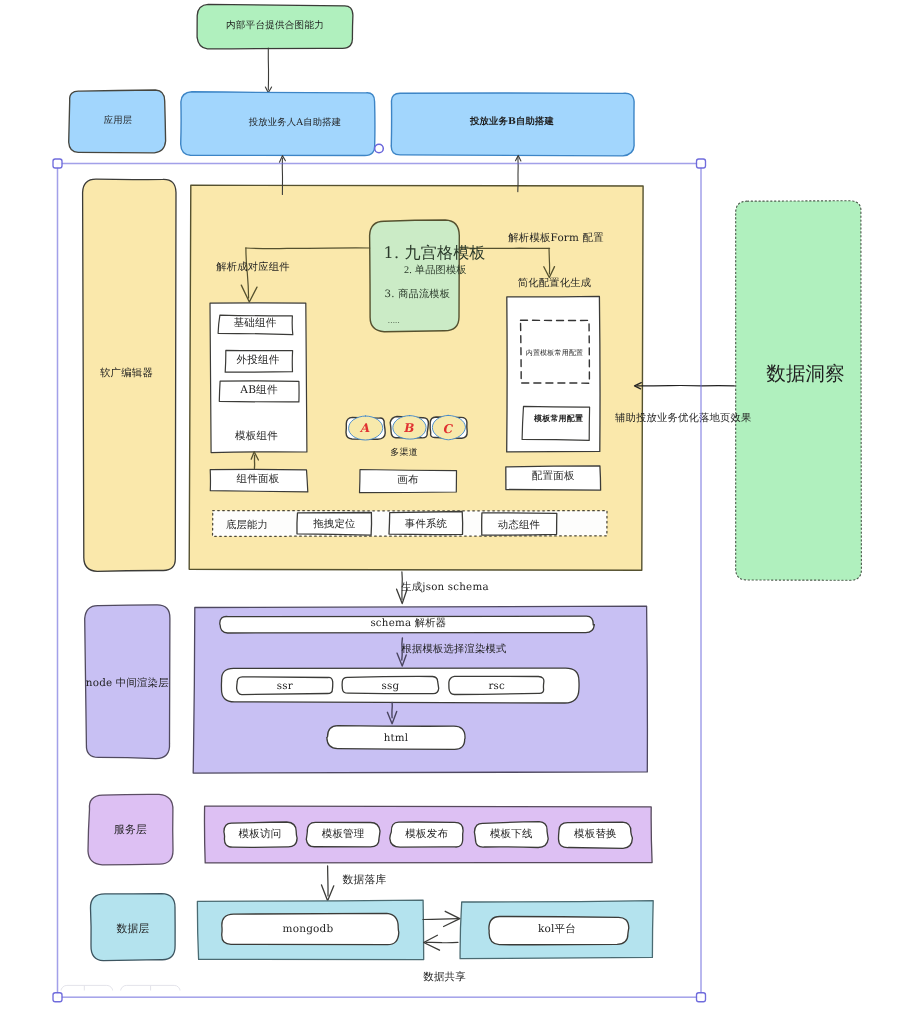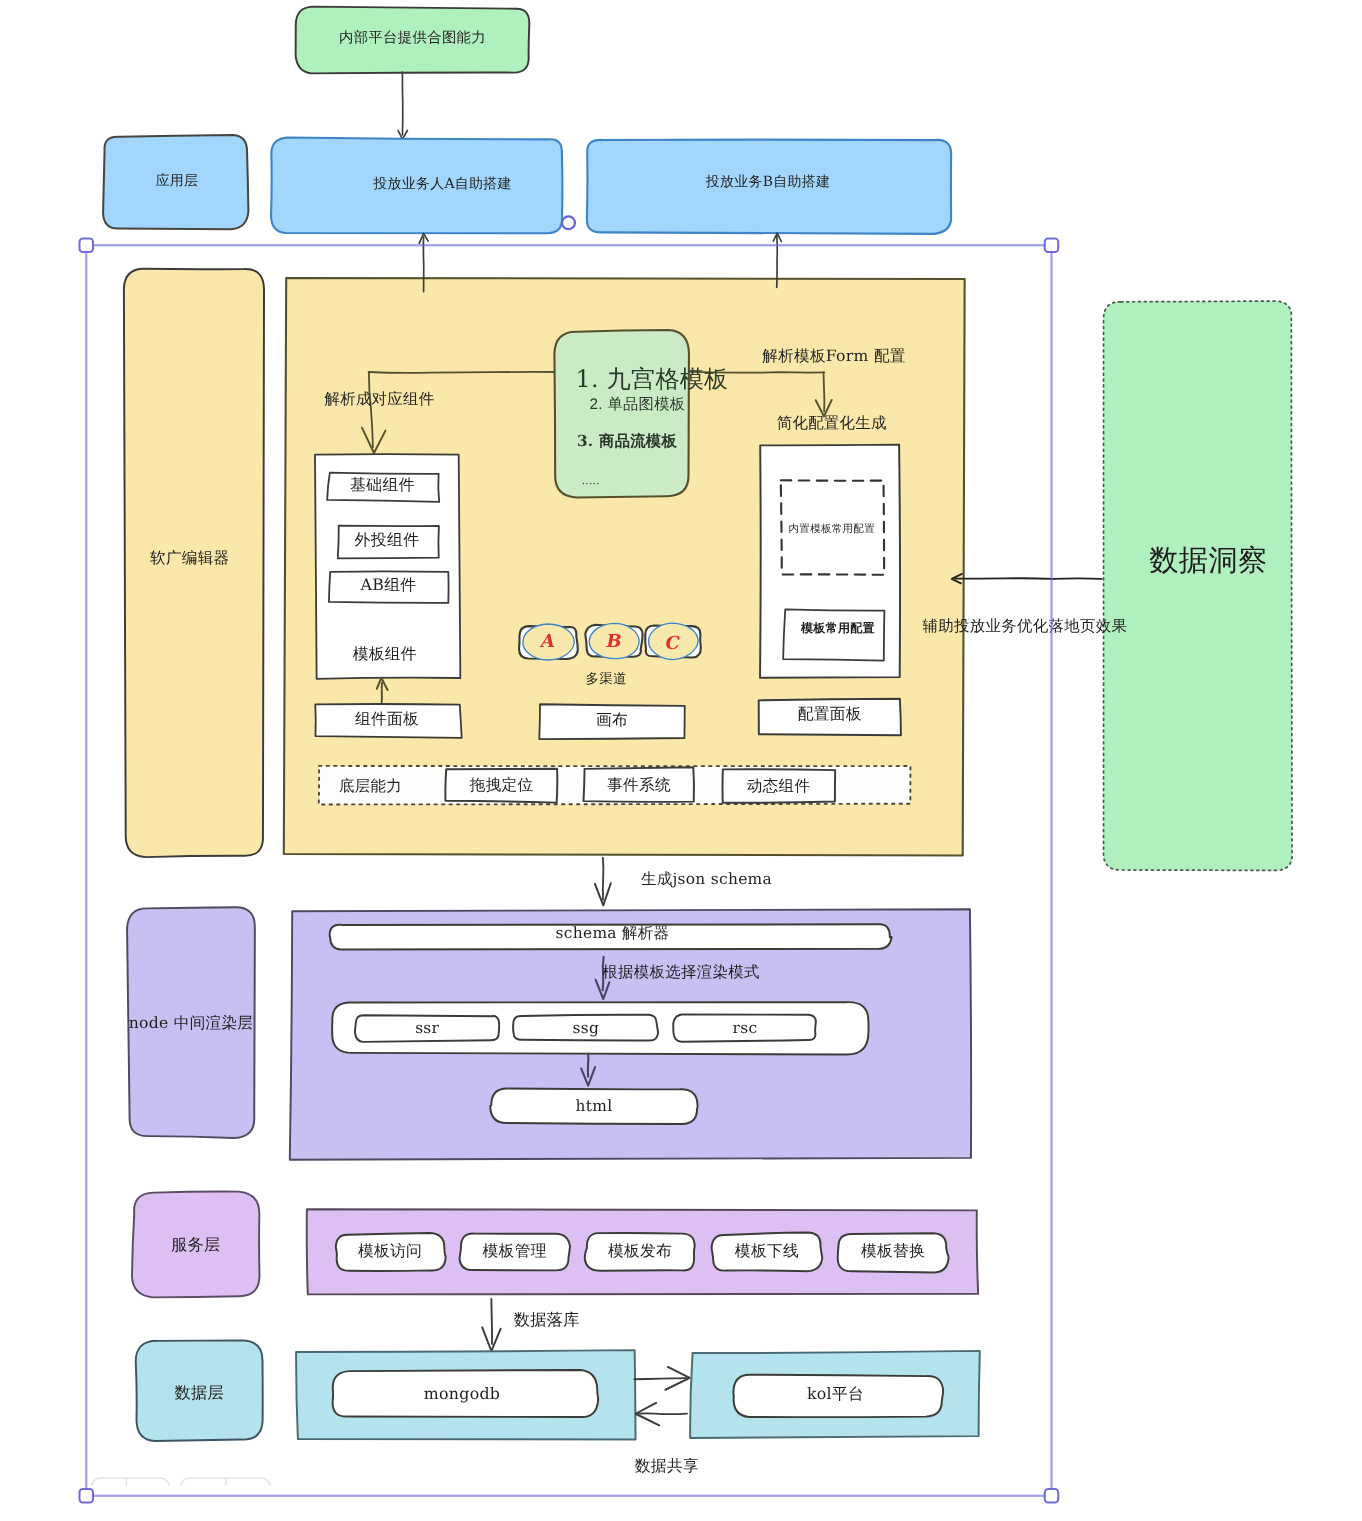--- a/index.html
+++ b/index.html
@@ -92,28 +92,28 @@
     <path d="M499.7 916.5Q558.2 916.6 617.6 917.4Q628.5 916.9 628.8 927.9Q628.3 930.7 627.9 933.8Q628.0 944.0 617.1 944.4Q557.7 944.9 499.2 944.7Q488.8 943.5 489.1 932.3Q489.3 930.7 488.9 928.8Q488.9 916.5 499.7 916.5Z" fill="#ffffff" stroke="#3b3b38" stroke-width="1.3" stroke-linecap="round" stroke-linejoin="round"></path>
     <path d="M422.9 919.5Q432.0 919.4 440.5 919.1Q449.6 918.9 458.1 918.7" fill="none" stroke="#3b3b38" stroke-width="1.2" stroke-linecap="round" stroke-linejoin="round"></path>
     <path d="M443.6 926.5L459.8 918.6L445.2 911.3" fill="none" stroke="#3b3b38" stroke-width="1.3" stroke-linecap="round" stroke-linejoin="round"></path>
     <path d="M458.0 942.4Q450.1 942.9 442.0 942.7Q434.1 942.1 426.0 942.4" fill="none" stroke="#3b3b38" stroke-width="1.2" stroke-linecap="round" stroke-linejoin="round"></path>
     <path d="M437.4 935.2L423.7 942.5L439.5 950.2" fill="none" stroke="#3b3b38" stroke-width="1.3" stroke-linecap="round" stroke-linejoin="round"></path>
   </svg>
   <div id="textlayer">
     <div class="t" style="left:275px;top:26px;font-size:9.6px;color:#1e1e1e;transform:translate(-50%,-50%);text-align:center;font-family:'DejaVu Serif','DejaVu Sans',sans-serif;;font-weight:normal">内部平台提供合图能力</div>
     <div class="t" style="left:118px;top:121px;font-size:9.3px;color:#1e1e1e;transform:translate(-50%,-50%);text-align:center;font-family:'DejaVu Serif','DejaVu Sans',sans-serif;;font-weight:normal">应用层</div>
     <div class="t" style="left:295px;top:122.5px;font-size:9.3px;color:#1e1e1e;transform:translate(-50%,-50%);text-align:center;font-family:'DejaVu Serif','DejaVu Sans',sans-serif;;font-weight:normal">投放业务人A自助搭建</div>
-    <div class="t" style="left:512px;top:122px;font-size:9.3px;color:#1e1e1e;transform:translate(-50%,-50%);text-align:center;font-family:'DejaVu Serif','DejaVu Sans',sans-serif;;font-weight:normal">投放业务B自助搭建</div>
+    <div class="t" style="left:512px;top:122px;font-size:9.3px;color:#1e1e1e;transform:translate(-50%,-50%);text-align:center;font-family:'DejaVu Serif','DejaVu Sans',sans-serif;;font-weight:bold">投放业务B自助搭建</div>
     <div class="t" style="left:126.5px;top:373px;font-size:10.4px;color:#1e1e1e;transform:translate(-50%,-50%);text-align:center;font-family:'DejaVu Serif','DejaVu Sans',sans-serif;;font-weight:normal">软广编辑器</div>
     <div class="t" style="left:127.3px;top:683px;font-size:10.4px;color:#1e1e1e;transform:translate(-50%,-50%);text-align:center;font-family:'DejaVu Serif','DejaVu Sans',sans-serif;;font-weight:normal">node 中间渲染层</div>
     <div class="t" style="left:130.5px;top:829.5px;font-size:10.8px;color:#1e1e1e;transform:translate(-50%,-50%);text-align:center;font-family:'DejaVu Serif','DejaVu Sans',sans-serif;;font-weight:normal">服务层</div>
     <div class="t" style="left:132.9px;top:928.6px;font-size:10.8px;color:#1e1e1e;transform:translate(-50%,-50%);text-align:center;font-family:'DejaVu Serif','DejaVu Sans',sans-serif;;font-weight:normal">数据层</div>
     <div class="t" style="left:383.6px;top:252.8px;font-size:16px;color:#2b3a2b;transform:translate(0,-50%);text-align:center;font-family:'DejaVu Serif','DejaVu Sans',sans-serif;;font-weight:normal">1.  九宫格模板</div>
-    <div class="t" style="left:393px;top:271.1px;font-size:10.2px;color:#2b3a2b;transform:translate(0,-50%);text-align:center;font-family:Liberation Sans, sans-serif;;font-weight:normal">2. 单品图模板</div>
-    <div class="t" style="left:384.6px;top:294.8px;font-size:10.2px;color:#2b3a2b;transform:translate(0,-50%);text-align:left;font-family:'DejaVu Serif','DejaVu Sans',sans-serif;;font-weight:bold">3.  商品流模板</div>
+    <div class="t" style="left:404px;top:271.1px;font-size:10.2px;color:#2b3a2b;transform:translate(0,-50%);text-align:center;font-family:Liberation Serif, serif;;font-weight:normal">2. 单品图模板</div>
+    <div class="t" style="left:384.6px;top:294.8px;font-size:10.2px;color:#2b3a2b;transform:translate(0,-50%);text-align:left;font-family:'DejaVu Serif','DejaVu Sans',sans-serif;;font-weight:normal">3.  商品流模板</div>
     <div class="t" style="left:387.8px;top:320.8px;font-size:7px;color:#2b3a2b;transform:translate(0,-50%);text-align:center;font-family:'DejaVu Serif','DejaVu Sans',sans-serif;;font-weight:normal">.....</div>
     <div class="t" style="left:253px;top:266.5px;font-size:10.3px;color:#1e1e1e;transform:translate(-50%,-50%);text-align:center;font-family:'DejaVu Serif','DejaVu Sans',sans-serif;;font-weight:normal">解析成对应组件</div>
     <div class="t" style="left:556px;top:238px;font-size:10.4px;color:#1e1e1e;transform:translate(-50%,-50%);text-align:center;font-family:'DejaVu Serif','DejaVu Sans',sans-serif;;font-weight:normal">解析模板Form 配置</div>
     <div class="t" style="left:554.5px;top:282.7px;font-size:10.3px;color:#1e1e1e;transform:translate(-50%,-50%);text-align:center;font-family:'DejaVu Serif','DejaVu Sans',sans-serif;;font-weight:normal">简化配置化生成</div>
     <div class="t" style="left:404.1px;top:454.3px;font-size:9px;color:#1e1e1e;transform:translate(-50%,-50%);text-align:center;font-family:'DejaVu Serif','DejaVu Sans',sans-serif;;font-weight:normal">多渠道</div>
     <div class="t" style="left:255px;top:324px;font-size:10.6px;color:#1e1e1e;transform:translate(-50%,-50%);text-align:right;font-family:'DejaVu Serif','DejaVu Sans',sans-serif;;font-weight:normal">基础组件</div>
     <div class="t" style="left:258px;top:361px;font-size:10.6px;color:#1e1e1e;transform:translate(-50%,-50%);text-align:center;font-family:'DejaVu Serif','DejaVu Sans',sans-serif;;font-weight:normal">外投组件</div>
     <div class="t" style="left:259px;top:391px;font-size:10.6px;color:#1e1e1e;transform:translate(-50%,-50%);text-align:center;font-family:'DejaVu Serif','DejaVu Sans',sans-serif;;font-weight:normal">AB组件</div>
     <div class="t" style="left:256.5px;top:437.1px;font-size:10.5px;color:#1e1e1e;transform:translate(-50%,-50%);text-align:center;font-family:'DejaVu Serif','DejaVu Sans',sans-serif;;font-weight:normal">模板组件</div>
     <div class="t" style="left:258px;top:480px;font-size:10.5px;color:#1e1e1e;transform:translate(-50%,-50%);text-align:center;font-family:'DejaVu Serif','DejaVu Sans',sans-serif;;font-weight:normal">组件面板</div>
@@ -123,21 +123,21 @@
     <div class="t" style="left:409.5px;top:428px;font-size:12px;color:#e03131;transform:translate(-50%,-50%);text-align:center;font-family:'DejaVu Serif',serif;font-style:italic;;font-weight:bold">B</div>
     <div class="t" style="left:448.5px;top:428.5px;font-size:12px;color:#e03131;transform:translate(-50%,-50%);text-align:center;font-family:'DejaVu Serif',serif;font-style:italic;;font-weight:bold">C</div>
     <div class="t" style="left:554.5px;top:353px;font-size:7px;color:#1e1e1e;transform:translate(-50%,-50%);text-align:center;font-family:'DejaVu Sans',sans-serif;;font-weight:normal">内置模板常用配置</div>
     <div class="t" style="left:558.6px;top:419px;font-size:8px;color:#1e1e1e;transform:translate(-50%,-50%);text-align:center;font-family:'DejaVu Sans',sans-serif;;font-weight:bold">模板常用配置</div>
     <div class="t" style="left:247px;top:524.8px;font-size:10.3px;color:#1e1e1e;transform:translate(-50%,-50%);text-align:center;font-family:'DejaVu Serif','DejaVu Sans',sans-serif;;font-weight:normal">底层能力</div>
     <div class="t" style="left:334.4px;top:524px;font-size:10.4px;color:#1e1e1e;transform:translate(-50%,-50%);text-align:center;font-family:'DejaVu Serif','DejaVu Sans',sans-serif;;font-weight:normal">拖拽定位</div>
     <div class="t" style="left:426px;top:523.5px;font-size:10.4px;color:#1e1e1e;transform:translate(-50%,-50%);text-align:center;font-family:'DejaVu Serif','DejaVu Sans',sans-serif;;font-weight:normal">事件系统</div>
     <div class="t" style="left:519px;top:524.5px;font-size:10.4px;color:#1e1e1e;transform:translate(-50%,-50%);text-align:center;font-family:'DejaVu Serif','DejaVu Sans',sans-serif;;font-weight:normal">动态组件</div>
     <div class="t" style="left:805.6px;top:374.1px;font-size:19.5px;color:#1e1e1e;transform:translate(-50%,-50%);text-align:center;font-family:'DejaVu Serif','DejaVu Sans',sans-serif;;font-weight:normal">数据洞察</div>
     <div class="t" style="left:683.3px;top:417.9px;font-size:10.3px;color:#1e1e1e;transform:translate(-50%,-50%);text-align:center;font-family:'DejaVu Serif','DejaVu Sans',sans-serif;;font-weight:normal">辅助投放业务优化落地页效果</div>
-    <div class="t" style="left:471px;top:587.4px;font-size:10.3px;color:#1e1e1e;transform:translate(-50%,-50%);text-align:center;font-family:'DejaVu Serif','DejaVu Sans',sans-serif;;font-weight:normal">生成json schema</div>
+    <div class="t" style="left:445px;top:587.4px;font-size:10.3px;color:#1e1e1e;transform:translate(-50%,-50%);text-align:center;font-family:'DejaVu Serif','DejaVu Sans',sans-serif;;font-weight:normal">生成json schema</div>
     <div class="t" style="left:408.3px;top:622.9px;font-size:10.3px;color:#1e1e1e;transform:translate(-50%,-50%);text-align:center;font-family:'DejaVu Serif','DejaVu Sans',sans-serif;;font-weight:normal">schema 解析器</div>
     <div class="t" style="left:454px;top:649.7px;font-size:10.3px;color:#1e1e1e;transform:translate(-50%,-50%);text-align:center;font-family:Liberation Serif, serif;;font-weight:normal">根据模板选择渲染模式</div>
     <div class="t" style="left:284.8px;top:685.5px;font-size:10.3px;color:#1e1e1e;transform:translate(-50%,-50%);text-align:center;font-family:'DejaVu Serif','DejaVu Sans',sans-serif;;font-weight:normal">ssr</div>
     <div class="t" style="left:390.5px;top:685.5px;font-size:10.3px;color:#1e1e1e;transform:translate(-50%,-50%);text-align:center;font-family:'DejaVu Serif','DejaVu Sans',sans-serif;;font-weight:normal">ssg</div>
     <div class="t" style="left:496.7px;top:685.5px;font-size:10.3px;color:#1e1e1e;transform:translate(-50%,-50%);text-align:center;font-family:'DejaVu Serif','DejaVu Sans',sans-serif;;font-weight:normal">rsc</div>
     <div class="t" style="left:396px;top:737.8px;font-size:10.3px;color:#1e1e1e;transform:translate(-50%,-50%);text-align:center;font-family:'DejaVu Serif','DejaVu Sans',sans-serif;;font-weight:normal">html</div>
     <div class="t" style="left:260.0px;top:834.8px;font-size:10.5px;color:#1e1e1e;transform:translate(-50%,-50%);text-align:center;font-family:'DejaVu Serif','DejaVu Sans',sans-serif;;font-weight:normal">模板访问</div>
     <div class="t" style="left:343.09999999999997px;top:834.8px;font-size:10.5px;color:#1e1e1e;transform:translate(-50%,-50%);text-align:center;font-family:'DejaVu Serif','DejaVu Sans',sans-serif;;font-weight:normal">模板管理</div>
     <div class="t" style="left:426.7px;top:834.8px;font-size:10.5px;color:#1e1e1e;transform:translate(-50%,-50%);text-align:center;font-family:'DejaVu Serif','DejaVu Sans',sans-serif;;font-weight:normal">模板发布</div>
     <div class="t" style="left:511.3px;top:834.8px;font-size:10.5px;color:#1e1e1e;transform:translate(-50%,-50%);text-align:center;font-family:'DejaVu Serif','DejaVu Sans',sans-serif;;font-weight:normal">模板下线</div>

